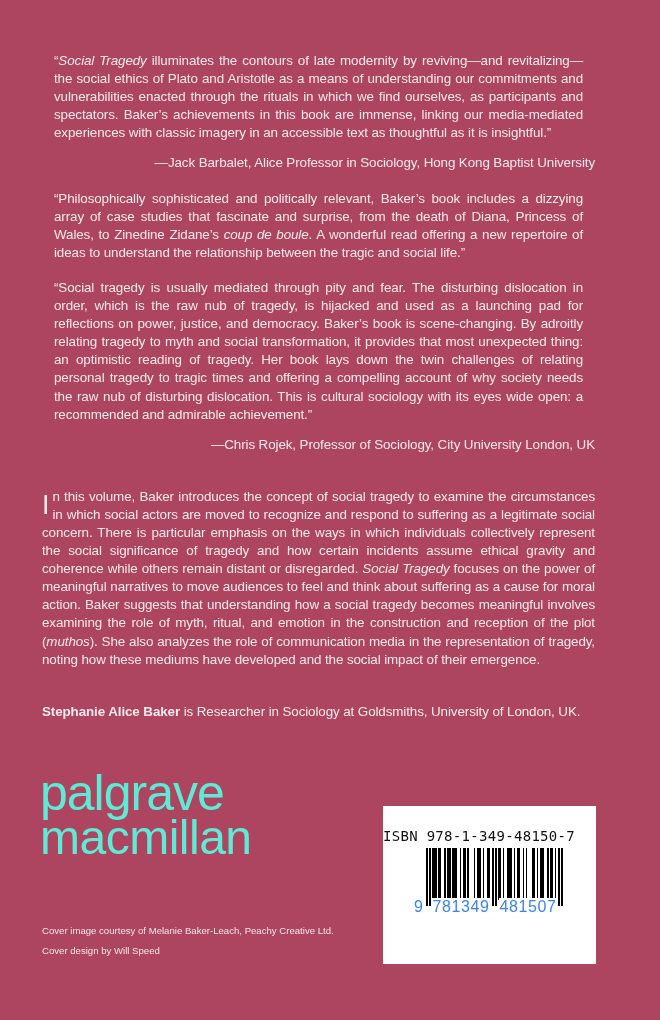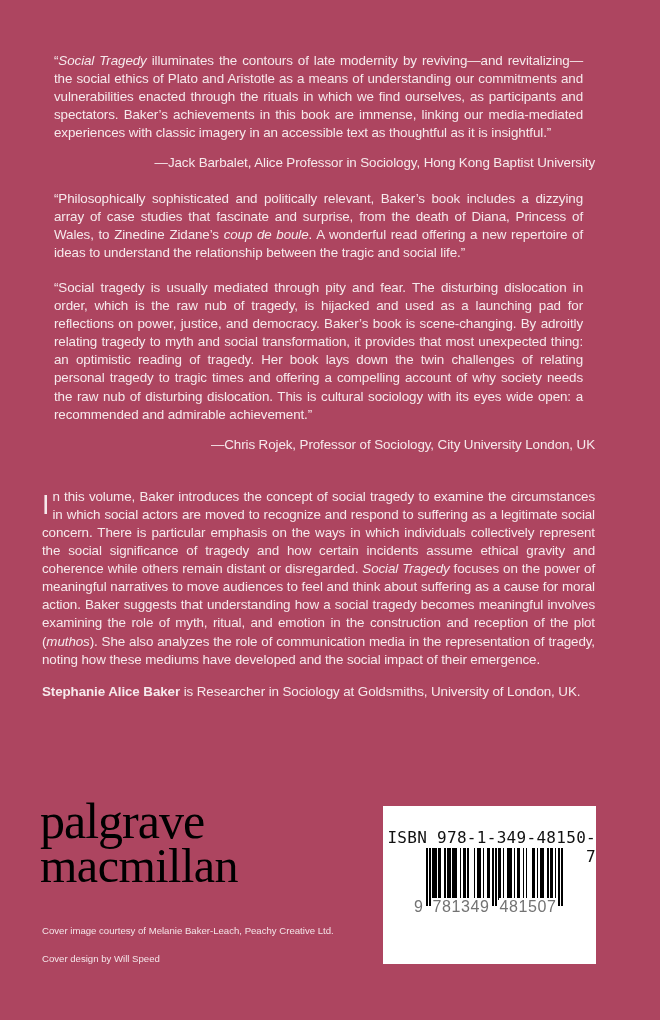--- a/index.html
+++ b/index.html
@@ -50,32 +50,32 @@
     }
     .dropcap {
       float: left;
       font-size: 27px;
       line-height: 30px;
       margin: 2px 3px 0 0;
       height: 30px;
       font-weight: normal;
     }
     .bio {
-      margin-top: 14px;
+      margin-top: 34px;
       font-size: 13.4px;
       line-height: 18px;
       letter-spacing: -0.1px;
     }
     .bio b { font-weight: bold; }
     .logo {
       position: absolute;
       left: 40px;
-      top: 796px;
-      color: #000000;
-      font-family: Liberation Serif, serif;
+      top: 768px;
+      color: #5eead4;
+      font-family: Liberation Sans, sans-serif;
       font-weight: 300;
       line-height: 1;
     }
     .logo .line1 {
       font-size: 50px;
       letter-spacing: -1px;
       display: block;
       height: 46px;
       font-weight: normal;
     }
@@ -86,37 +86,37 @@
       font-weight: normal;
     }
     .credits {
       position: absolute;
       left: 42px;
       top: 925px;
       font-size: 9.6px;
       line-height: 12px;
       color: #f4e4e8;
     }
-    .credits .c2 { margin-top: 16px; }
+    .credits .c2 { margin-top: 8px; }
     .barcode-box {
       position: absolute;
       left: 383px;
       top: 806px;
       width: 213px;
       height: 158px;
       background: #ffffff;
     }
     .isbn-text {
       position: absolute;
       left: 0;
       right: 0;
       top: 22px;
-      text-align: right;
+      text-align: left;
       font-family: "DejaVu Sans Mono", monospace;
-      font-size: 16px;
+      font-size: 14px;
       color: #111;
       letter-spacing: 0.3px;
     }
     .bars {
       position: absolute;
       left: 43px;
       top: 42px;
       width: 137px;
       height: 60px;
       display: flex;
@@ -128,21 +128,21 @@
       flex-shrink: 0;
     }
     .bar.guard { height: 58px; }
     .gap { flex-shrink: 0; }
     .ean-digits {
       position: absolute;
       left: 30px;
       top: 92px;
       font-family: "Liberation Sans", sans-serif;
       font-size: 16px;
-      color: #737373;
+      color: #3b82f6;
       letter-spacing: 0.6px;
       background: transparent;
     }
     .ean-digits span { background: #fff; padding: 0 1px; }
     .url-band {
       position: absolute;
       left: 0;
       right: 0;
       bottom: 0;
       height: 25px;

